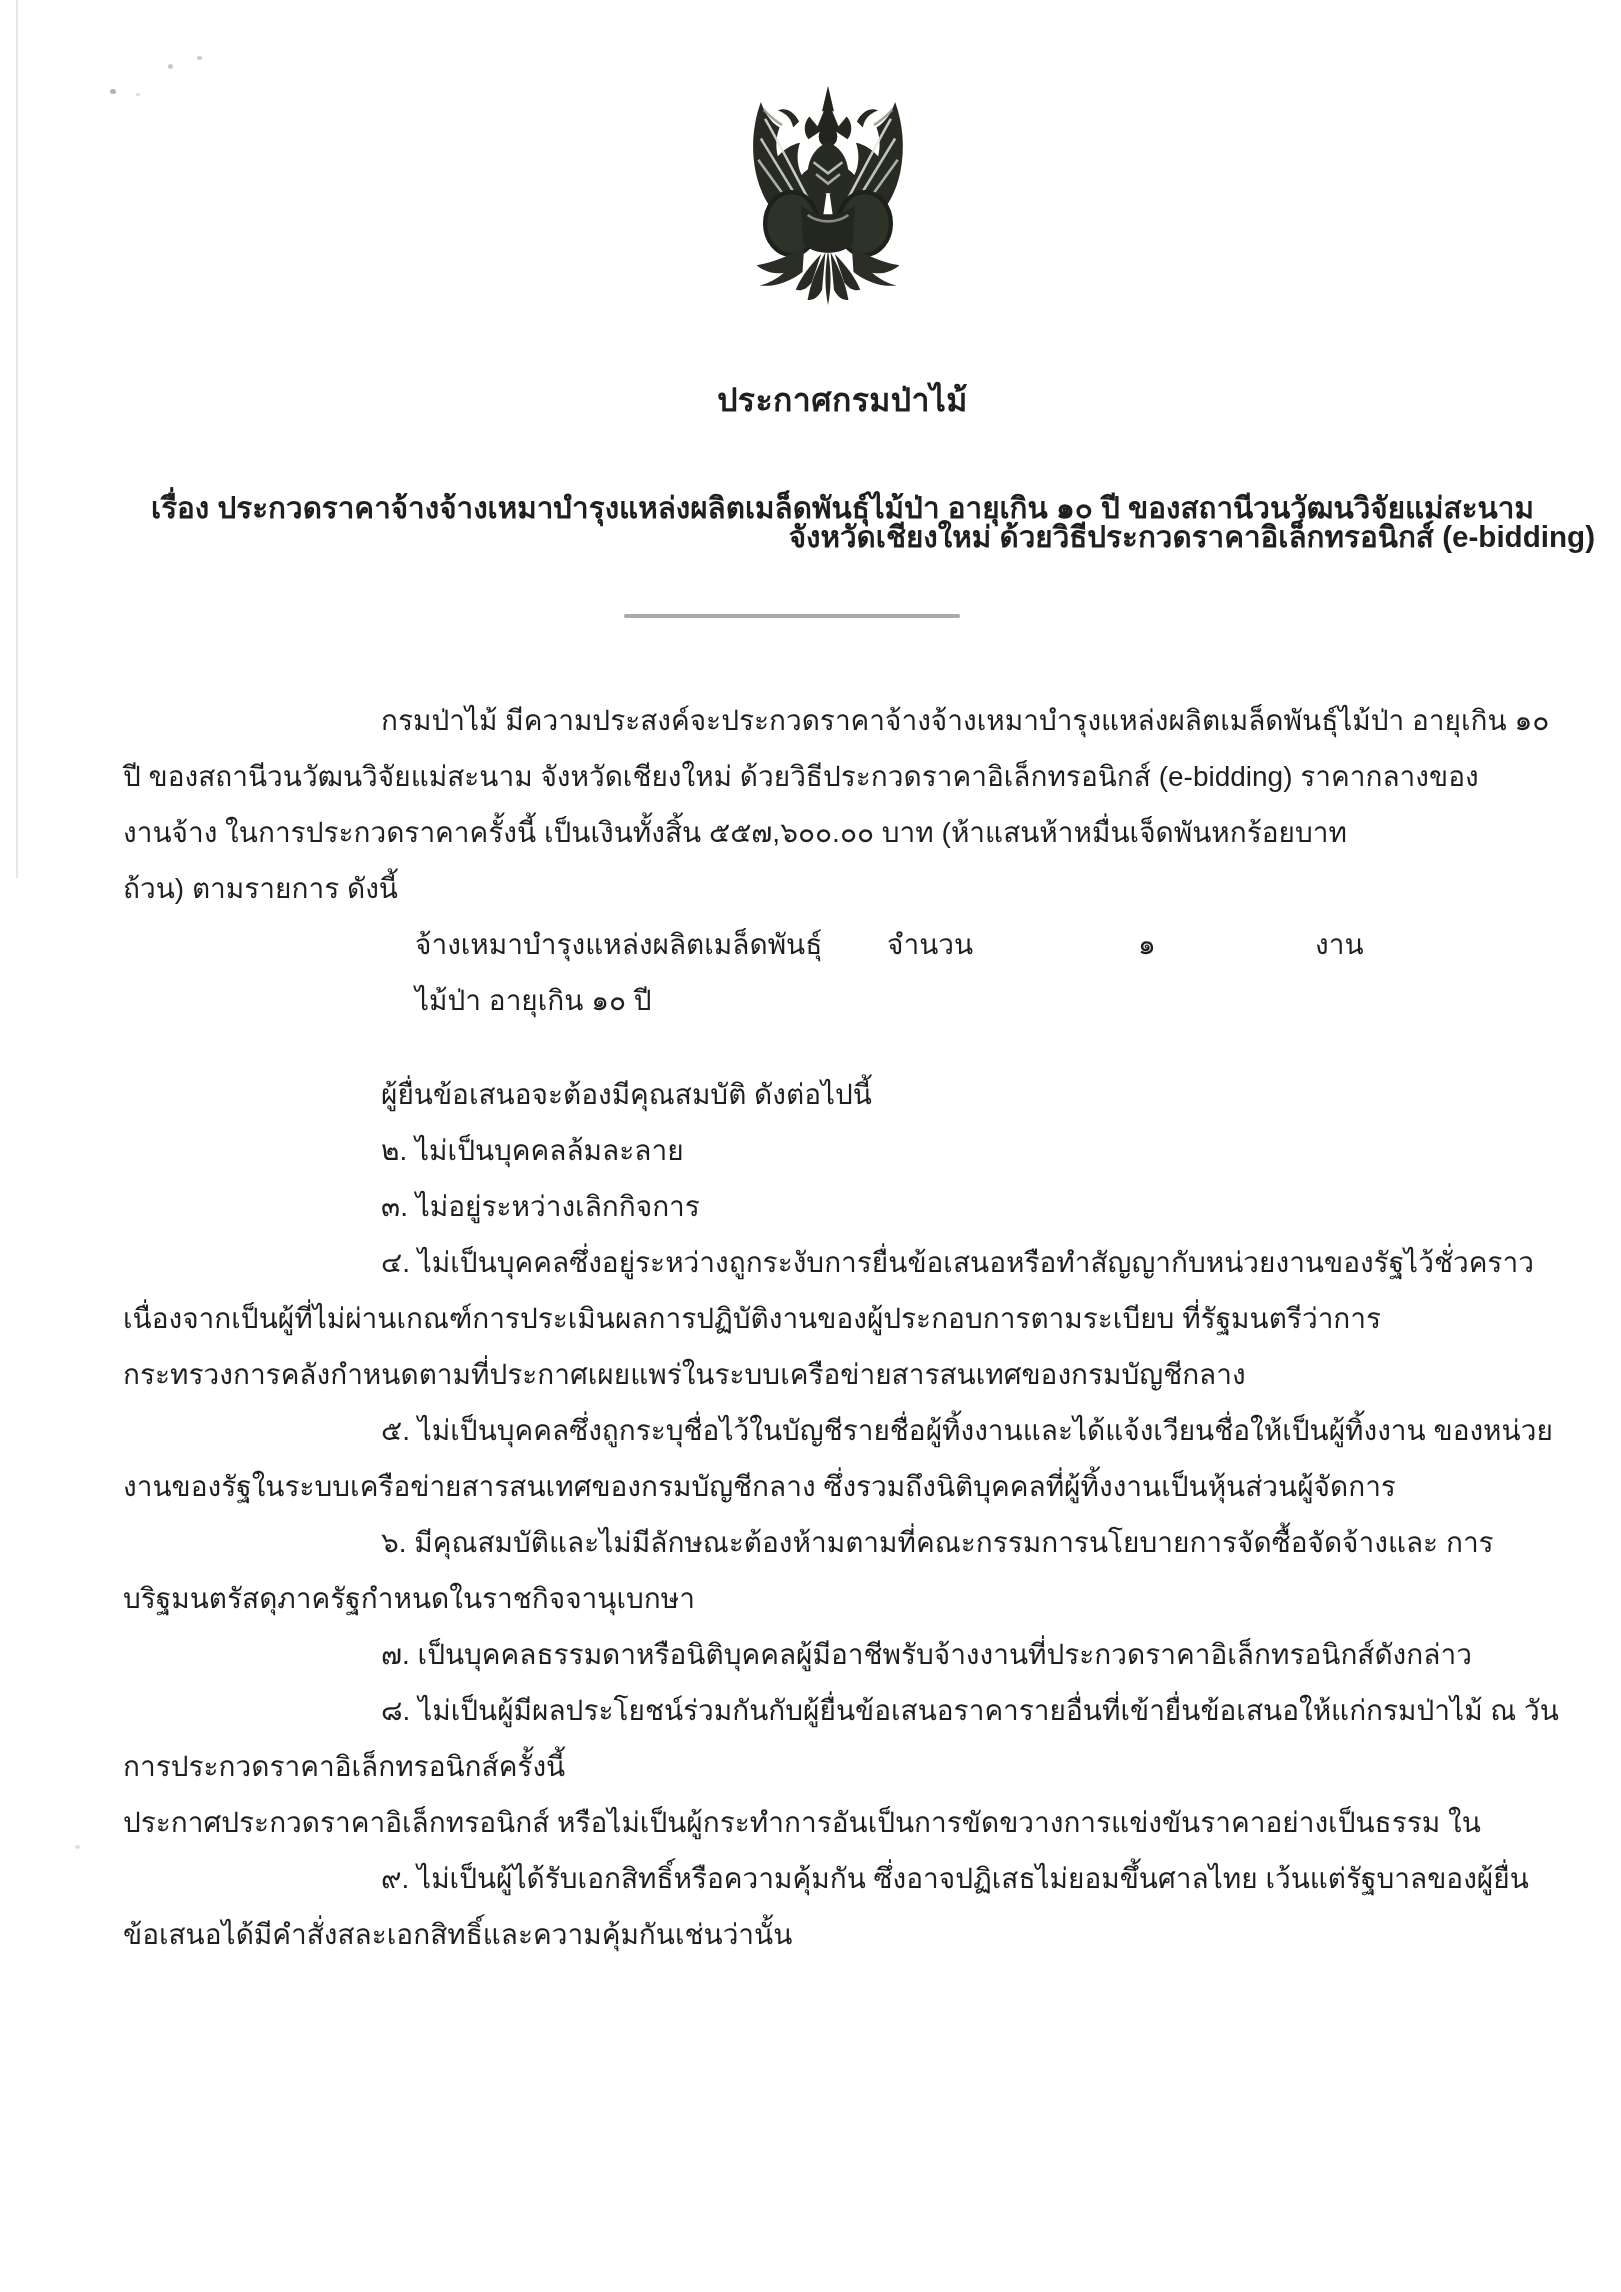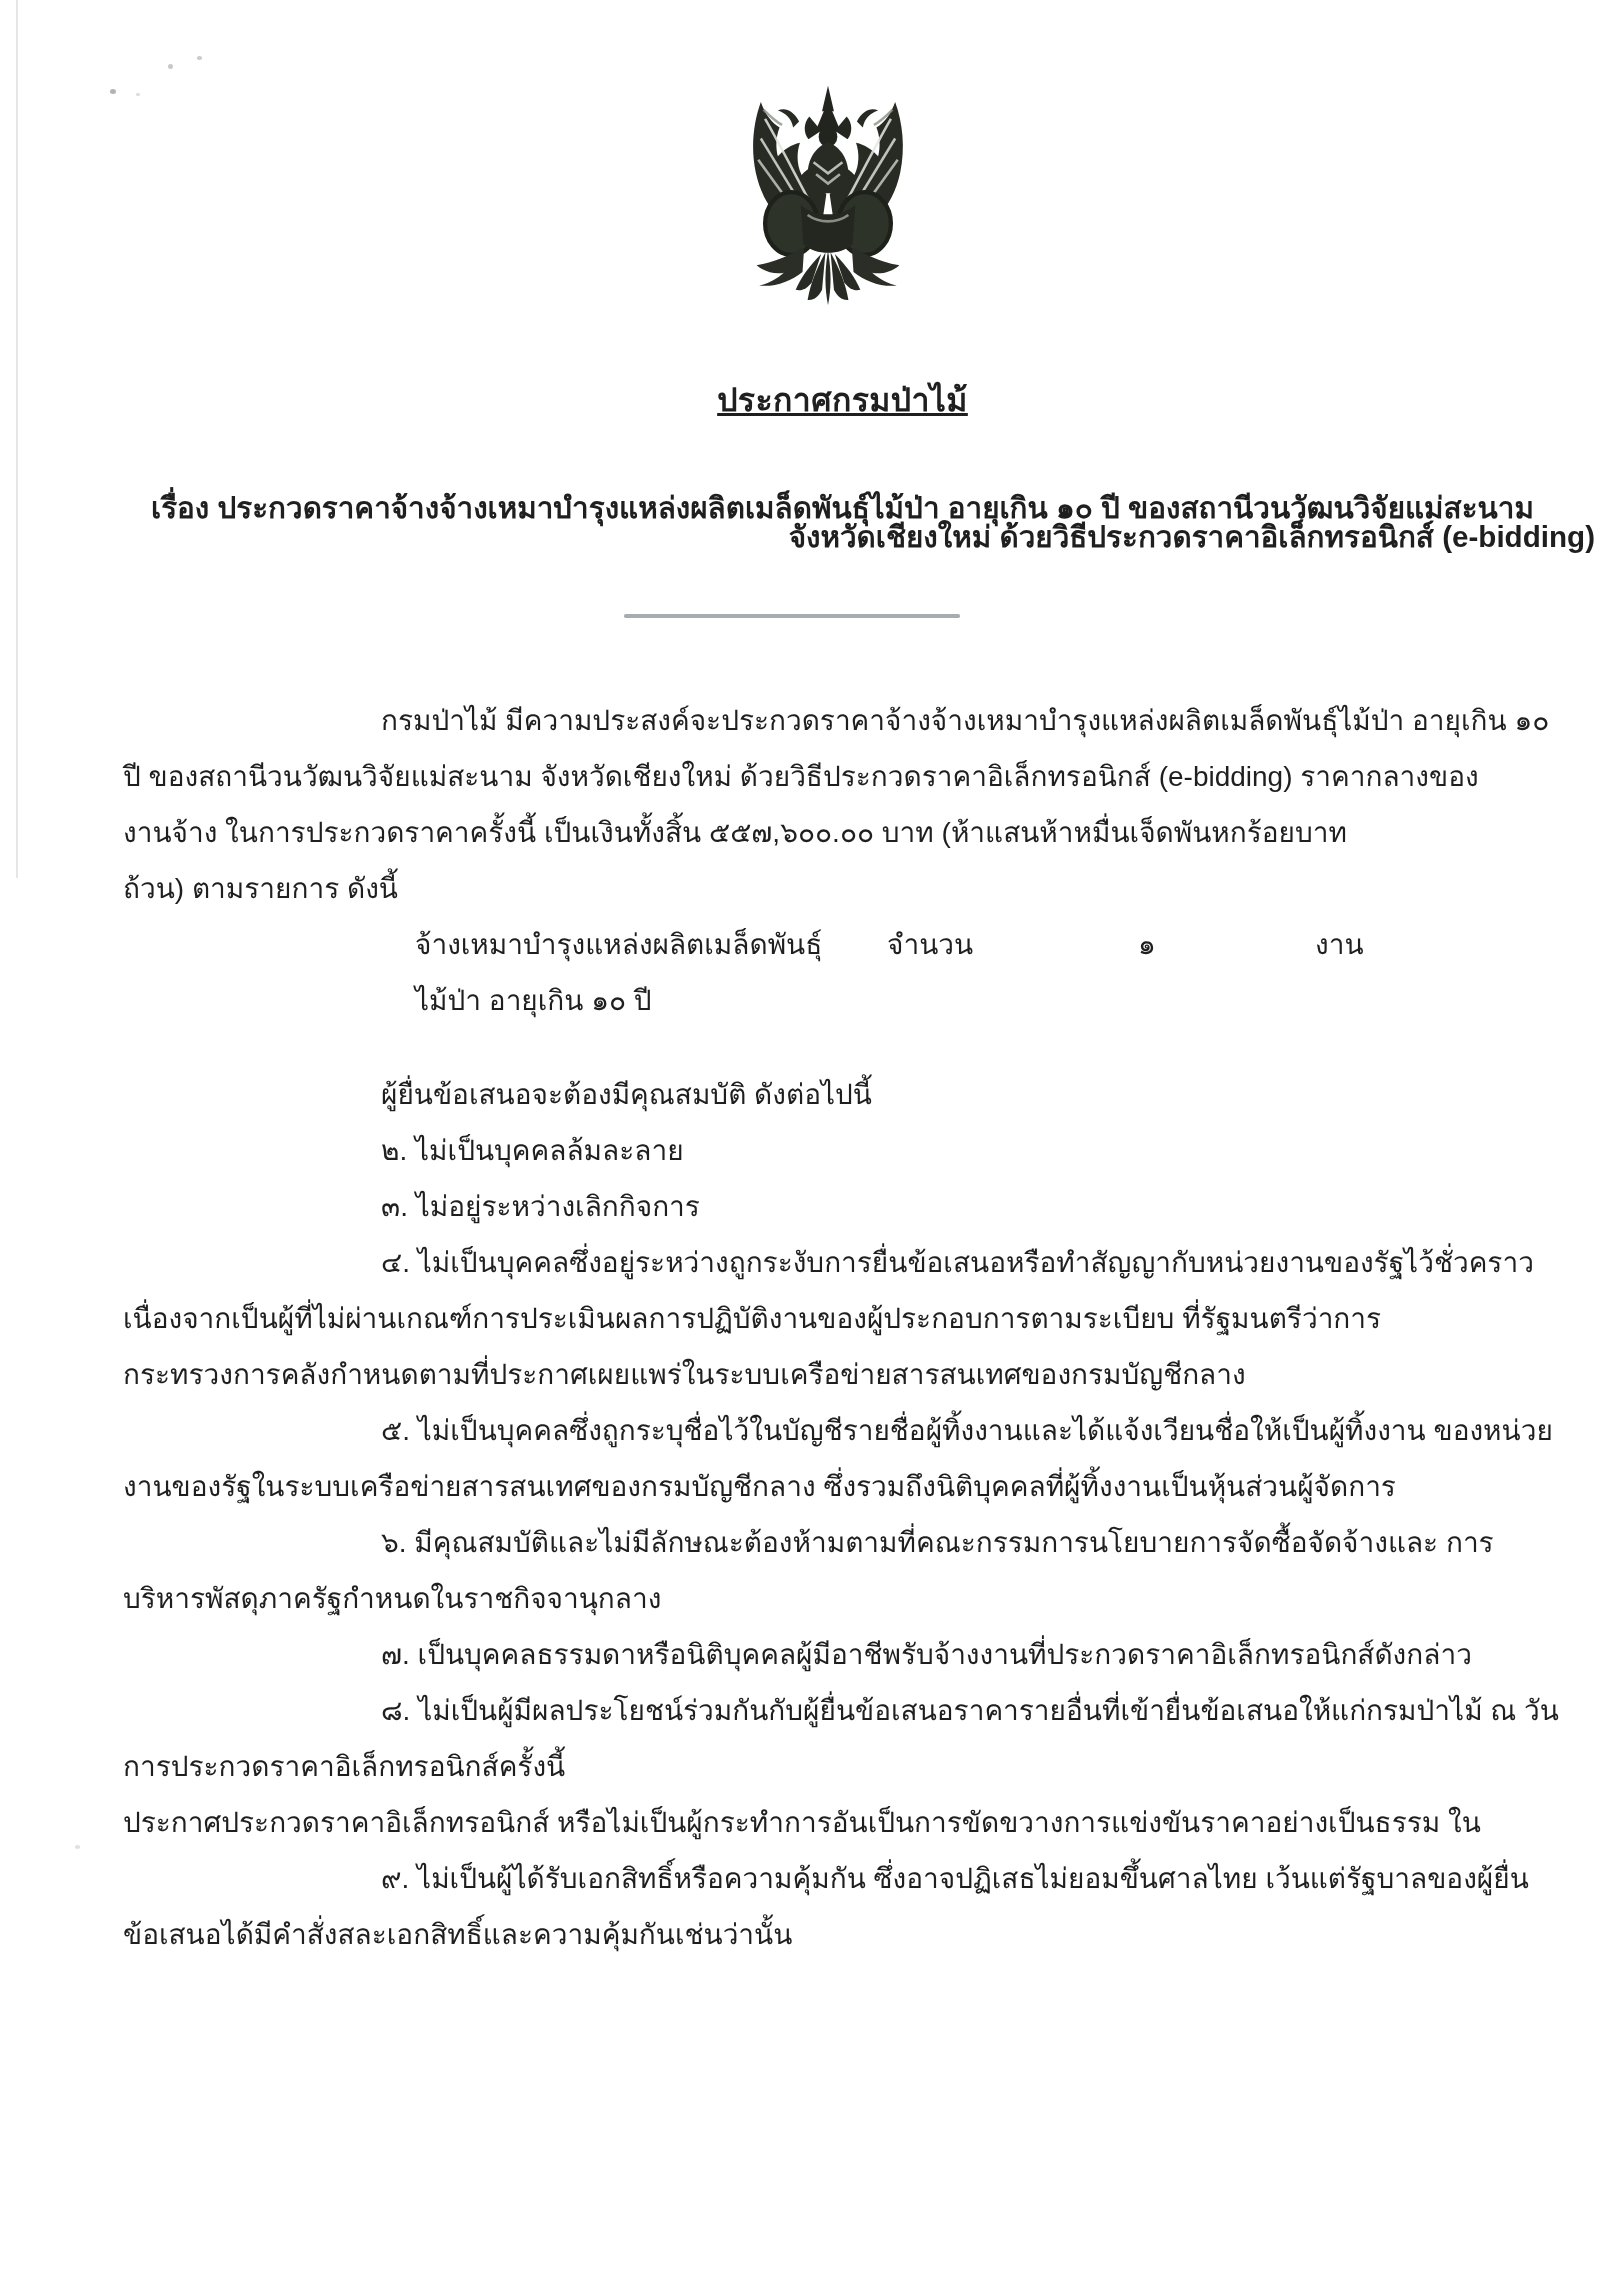--- a/index.html
+++ b/index.html
@@ -13,21 +13,21 @@
   .speck{position:absolute;border-radius:50%;background:#9a9a9a;}
   .speck.s1{left:110px;top:89px;width:6.3px;height:5.4px;opacity:.75;}
   .speck.s2{left:168px;top:64px;width:5.4px;height:4.5px;opacity:.55;}
   .speck.s3{left:197px;top:56px;width:4.5px;height:3.6px;opacity:.5;}
   .speck.s4{left:136px;top:93px;width:3.6px;height:2.7px;opacity:.35;}
   .speck.s5{left:75px;top:1845px;width:4.5px;height:3.6px;opacity:.3;}
   
   .emblem{position:absolute;left:725px;top:79px;width:206px;height:238px;}
   
   .headwrap{position:absolute;left:90px;top:0;width:1505px;text-align:center;}
-  .doc-title{position:absolute;left:0;top:374px;width:100%;font-size:32px;font-weight:700;letter-spacing:0.4px;text-decoration:underline;}
+  .doc-title{position:absolute;left:0;top:374px;width:100%;font-size:32px;font-weight:700;letter-spacing:0.4px;}
   .subj1{position:absolute;left:0;top:437px;width:100%;font-size:29.6px;font-weight:700;white-space:nowrap;margin-top:47px;}
   .subj2{position:absolute;left:0;top:513px;width:100%;font-size:29.6px;font-weight:700;text-align:right;}
   .divider{position:absolute;left:624px;top:614px;width:336px;height:3.6px;background:#979da1;opacity:.85;border-radius:1.8px;}
   
   .bodywrap{position:absolute;left:123px;top:693px;width:1433px;font-size:28px;}
   .bline{height:56px;line-height:56px;white-space:nowrap;}
   .ind{padding-left:258px;}
   .ind2{padding-left:292px;}
   .gap{height:38px;}
   .qtyrow{position:relative;height:56px;}
@@ -126,21 +126,21 @@
     <div class="bline ind">ผู้ยื่นข้อเสนอจะต้องมีคุณสมบัติ ดังต่อไปนี้</div>
 
     <div class="bline ind">๒. ไม่เป็นบุคคลล้มละลาย</div>
     <div class="bline ind">๓. ไม่อยู่ระหว่างเลิกกิจการ</div>
     <div class="bline ind">๔. ไม่เป็นบุคคลซึ่งอยู่ระหว่างถูกระงับการยื่นข้อเสนอหรือทำสัญญากับหน่วยงานของรัฐไว้ชั่วคราว</div>
     <div class="bline">เนื่องจากเป็นผู้ที่ไม่ผ่านเกณฑ์การประเมินผลการปฏิบัติงานของผู้ประกอบการตามระเบียบ ที่รัฐมนตรีว่าการ</div>
     <div class="bline">กระทรวงการคลังกำหนดตามที่ประกาศเผยแพร่ในระบบเครือข่ายสารสนเทศของกรมบัญชีกลาง</div>
     <div class="bline ind">๕. ไม่เป็นบุคคลซึ่งถูกระบุชื่อไว้ในบัญชีรายชื่อผู้ทิ้งงานและได้แจ้งเวียนชื่อให้เป็นผู้ทิ้งงาน ของหน่วย</div>
     <div class="bline">งานของรัฐในระบบเครือข่ายสารสนเทศของกรมบัญชีกลาง ซึ่งรวมถึงนิติบุคคลที่ผู้ทิ้งงานเป็นหุ้นส่วนผู้จัดการ</div>
     <div class="bline ind">๖. มีคุณสมบัติและไม่มีลักษณะต้องห้ามตามที่คณะกรรมการนโยบายการจัดซื้อจัดจ้างและ การ</div>
-    <div class="bline">บริหารพัสดุภาครัฐกำหนดในราชกิจจานุกลาง</div>
+    <div class="bline">บริฐมนตรัสดุภาครัฐกำหนดในราชกิจจานุเบกษา</div>
     <div class="bline ind">๗. เป็นบุคคลธรรมดาหรือนิติบุคคลผู้มีอาชีพรับจ้างงานที่ประกวดราคาอิเล็กทรอนิกส์ดังกล่าว</div>
     <div class="bline ind">๘. ไม่เป็นผู้มีผลประโยชน์ร่วมกันกับผู้ยื่นข้อเสนอราคารายอื่นที่เข้ายื่นข้อเสนอให้แก่กรมป่าไม้ ณ วัน</div>
     <div class="bline">การประกวดราคาอิเล็กทรอนิกส์ครั้งนี้</div>
     <div class="bline">ประกาศประกวดราคาอิเล็กทรอนิกส์ หรือไม่เป็นผู้กระทำการอันเป็นการขัดขวางการแข่งขันราคาอย่างเป็นธรรม ใน</div>
     <div class="bline ind">๙. ไม่เป็นผู้ได้รับเอกสิทธิ์หรือความคุ้มกัน ซึ่งอาจปฏิเสธไม่ยอมขึ้นศาลไทย เว้นแต่รัฐบาลของผู้ยื่น</div>
     <div class="bline">ข้อเสนอได้มีคำสั่งสละเอกสิทธิ์และความคุ้มกันเช่นว่านั้น</div>
   </div>
 
 </div>
 

